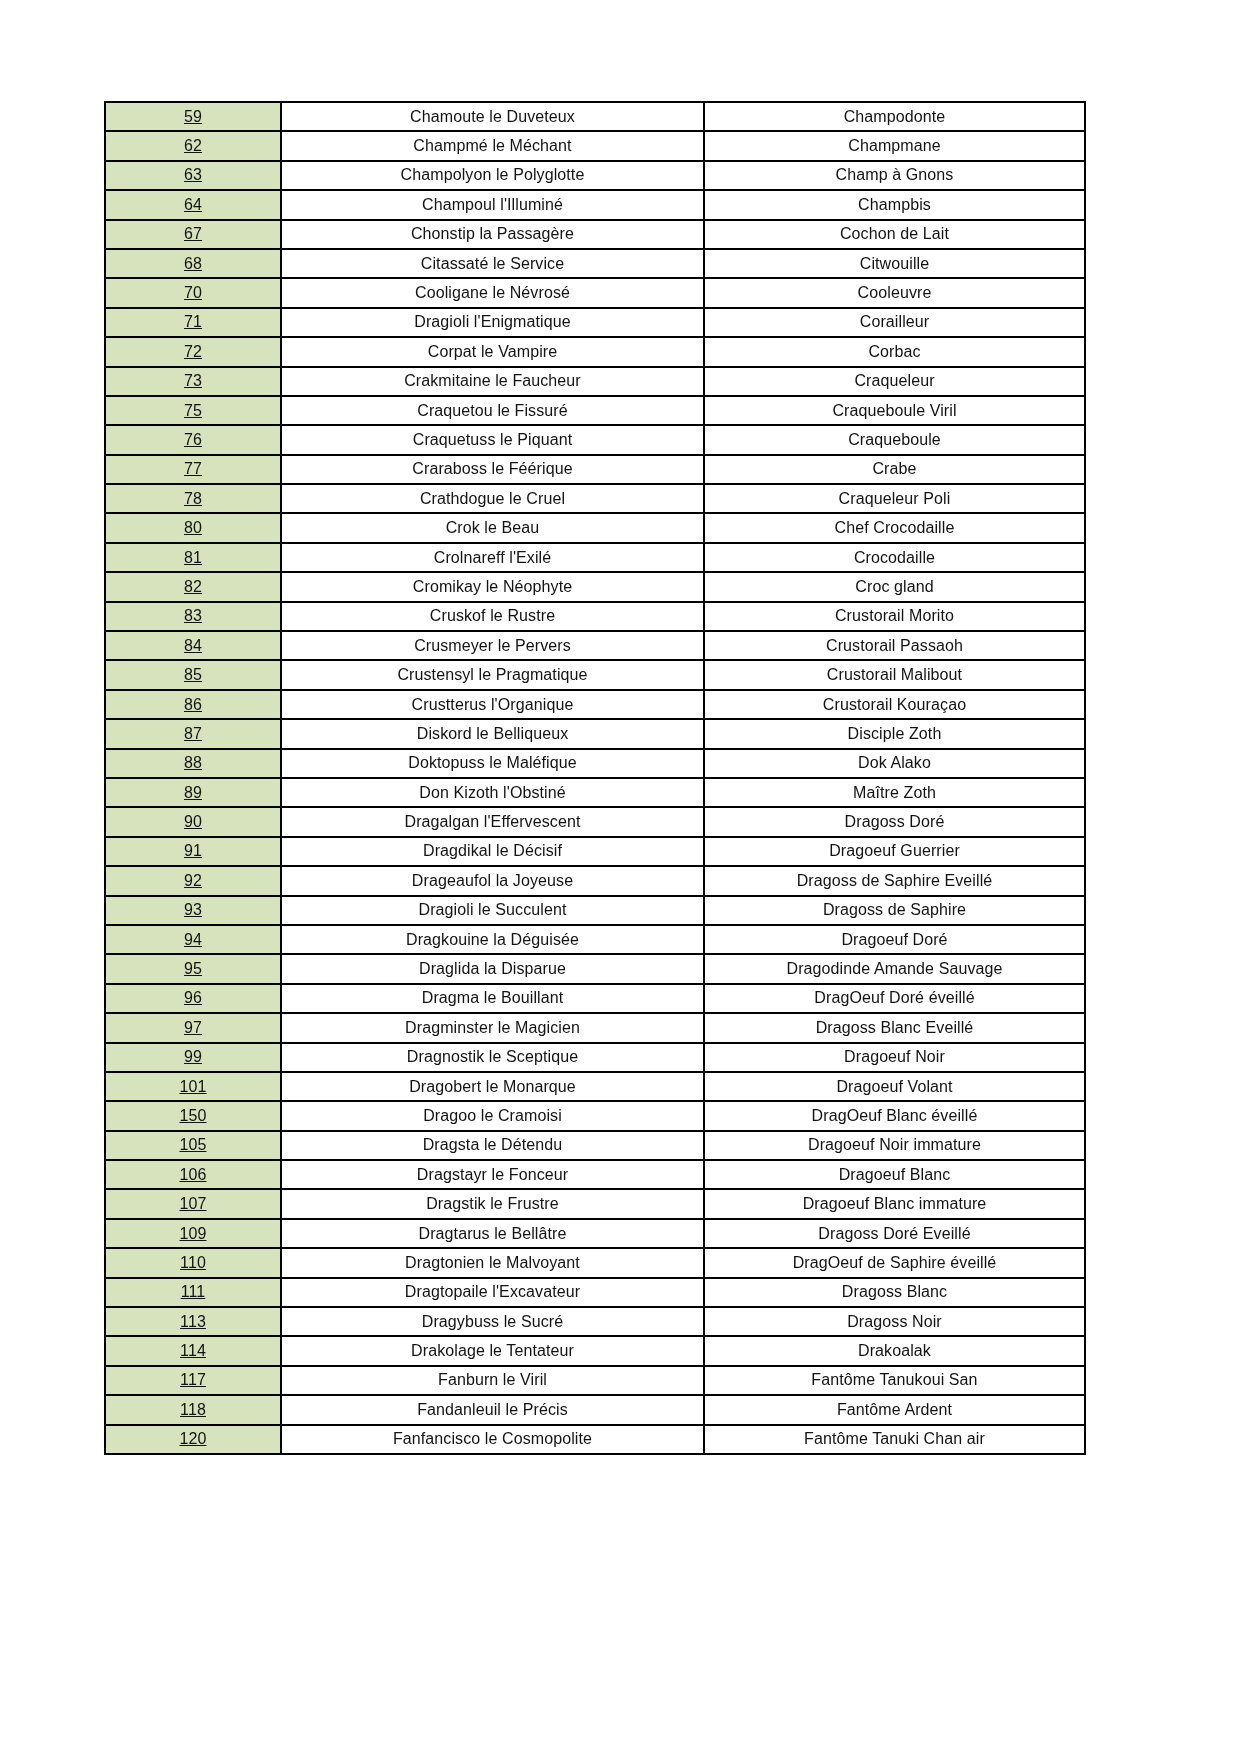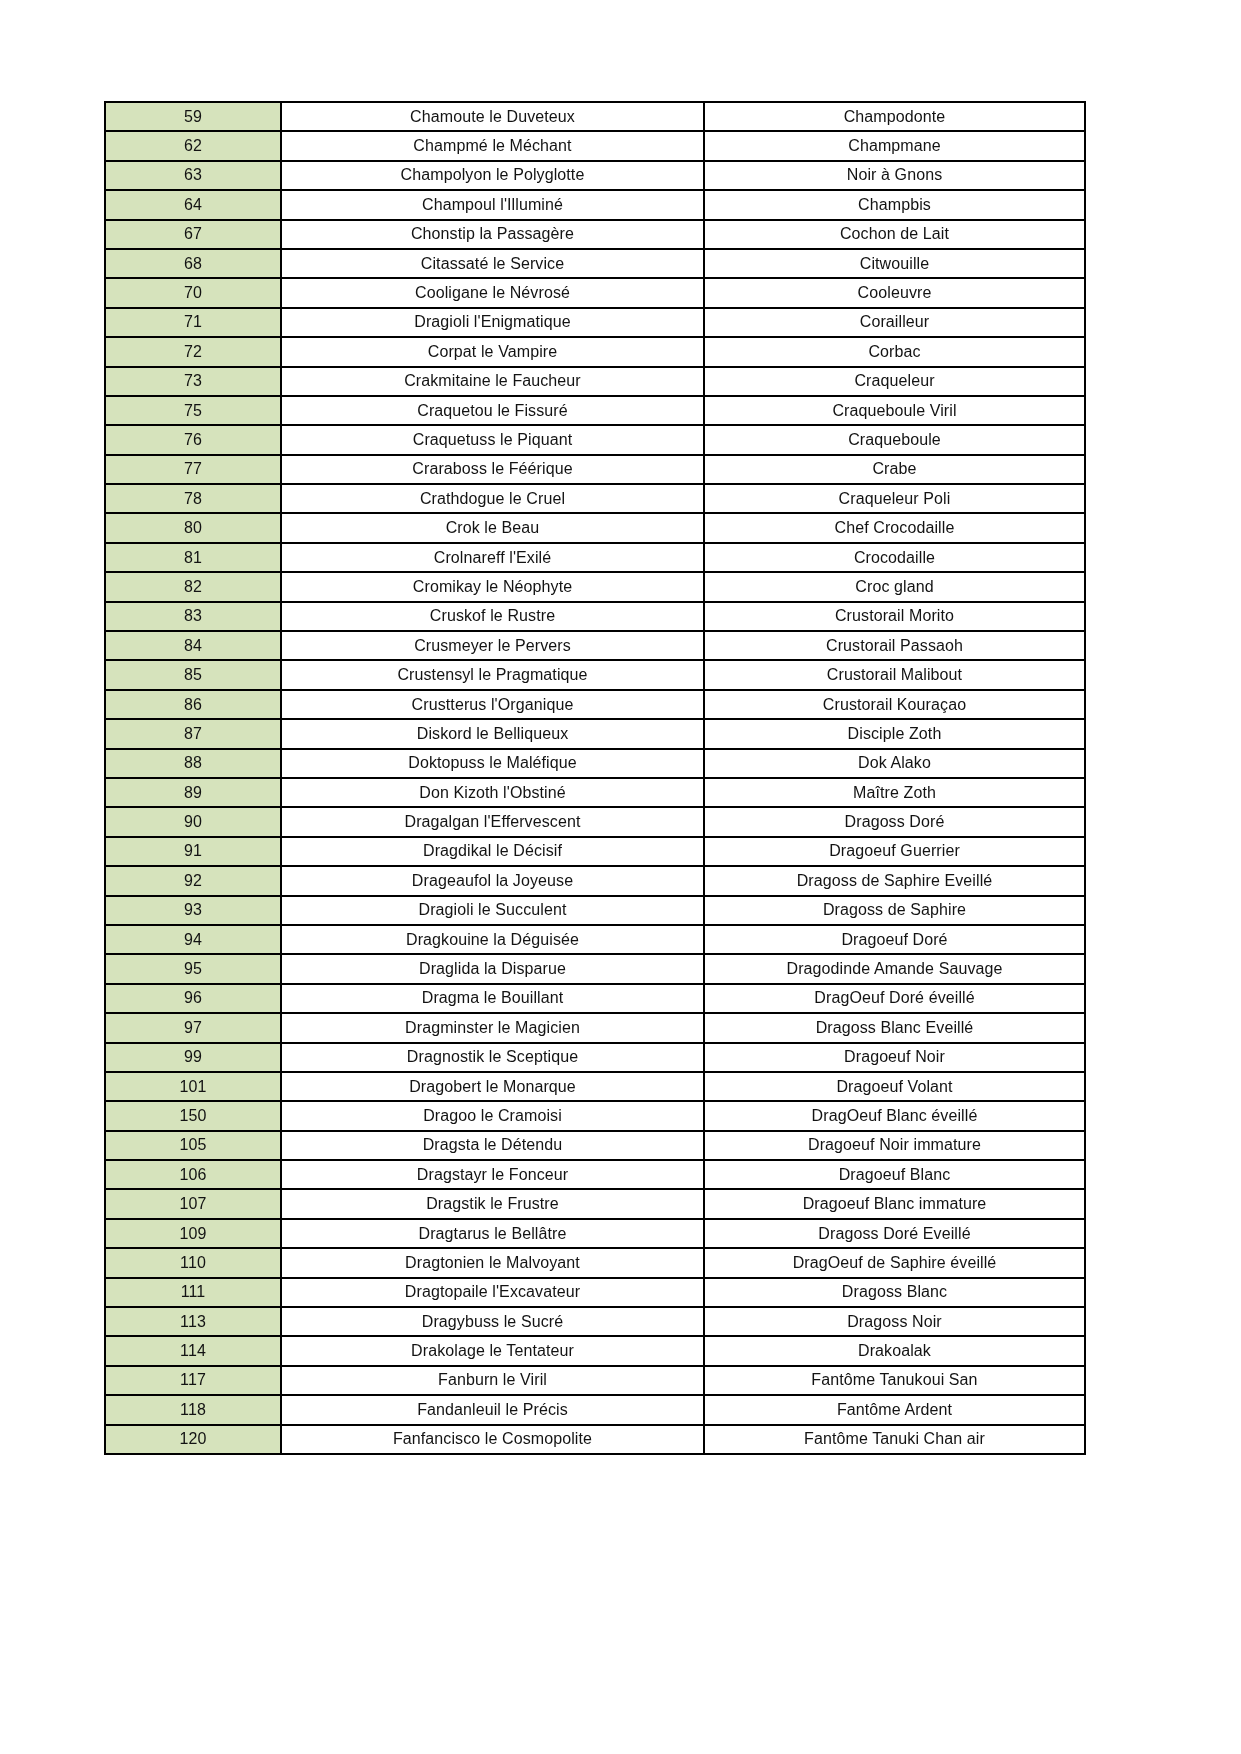--- a/index.html
+++ b/index.html
@@ -29,42 +29,42 @@
     font-size: 16px;
     color: #131313;
     padding: 0 4px;
     overflow: hidden;
     white-space: nowrap;
     letter-spacing: 0.1px;
   }
   .col-level   { width: 166px; }
   .col-boss    { width: 413px; border-radius: 11px; }
   .col-monster { width: 371px; margin-top: 22px; }
-  .col-level   { background: #d6e3bc; }
+  .col-level   { background: #d6e3bc; text-decoration: underline; }
   .col-boss, .col-monster { background: #ffffff; }
 </style>
 </head>
 <body>
 
 <table class="sheet-table">
   <tbody id="table-body">
       <tr>
         <td class="col-level">59</td>
         <td class="col-boss">Chamoute le Duveteux</td>
         <td class="col-monster">Champodonte</td>
       </tr>
       <tr>
         <td class="col-level">62</td>
         <td class="col-boss">Champmé le Méchant</td>
         <td class="col-monster">Champmane</td>
       </tr>
       <tr>
         <td class="col-level">63</td>
         <td class="col-boss">Champolyon le Polyglotte</td>
-        <td class="col-monster">Noir à Gnons</td>
+        <td class="col-monster">Champ à Gnons</td>
       </tr>
       <tr>
         <td class="col-level">64</td>
         <td class="col-boss">Champoul l'Illuminé</td>
         <td class="col-monster">Champbis</td>
       </tr>
       <tr>
         <td class="col-level">67</td>
         <td class="col-boss">Chonstip la Passagère</td>
         <td class="col-monster">Cochon de Lait</td>

